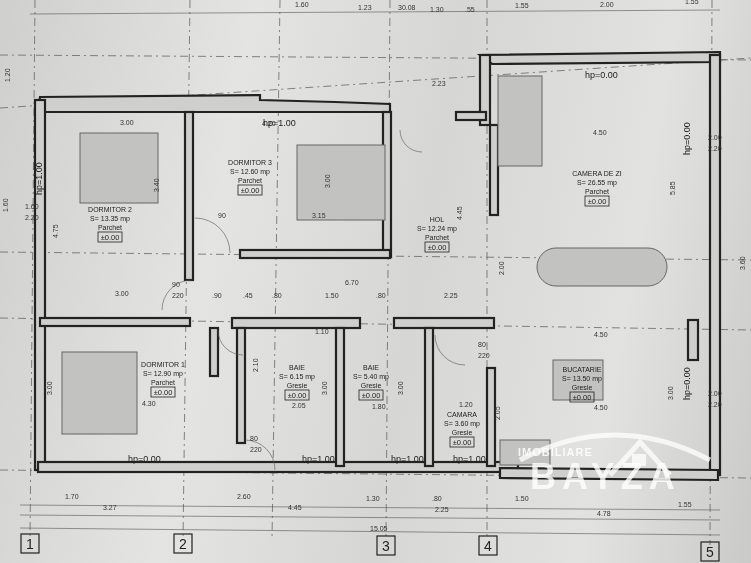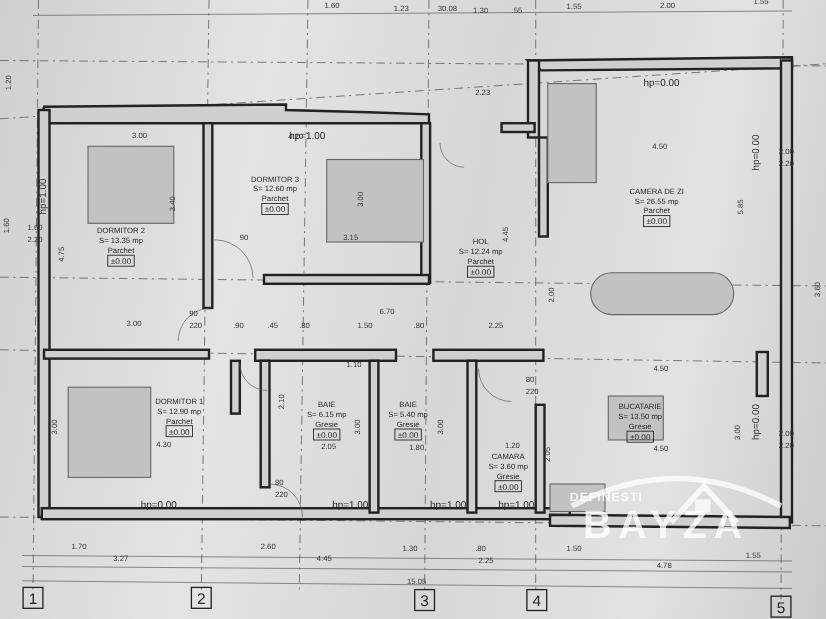--- a/index.html
+++ b/index.html
@@ -245,16 +245,16 @@
         <text class="axis" x="710" y="557">5</text>
       </g>
   </svg>
 
   <div class="wm">
     <svg width="210" height="90" viewBox="0 0 210 90">
       <path d="M10,40 Q105,-10 200,40" stroke="rgba(255,255,255,0.75)" stroke-width="5" fill="none"></path>
       <path d="M100,55 L130,22 L160,55" stroke="rgba(255,255,255,0.75)" stroke-width="5" fill="none"></path>
       <rect x="122" y="34" width="14" height="12" fill="rgba(255,255,255,0.75)"></rect>
     </svg>
-    <div style="position:absolute;left:8px;top:26px;font-size:11px;font-weight:bold;color:rgba(255,255,255,0.85);letter-spacing:1px;">DEFINESTI</div>
+    <div style="position:absolute;left:8px;top:26px;font-size:11px;font-weight:bold;color:rgba(255,255,255,0.85);letter-spacing:1px;">IMOBILIARE</div>
     <div style="position:absolute;left:20px;top:36px;font-size:36px;font-weight:bold;color:rgba(255,255,255,0.8);letter-spacing:6px;">BAYZA</div>
   </div>
 </div>
 
 </body></html>

